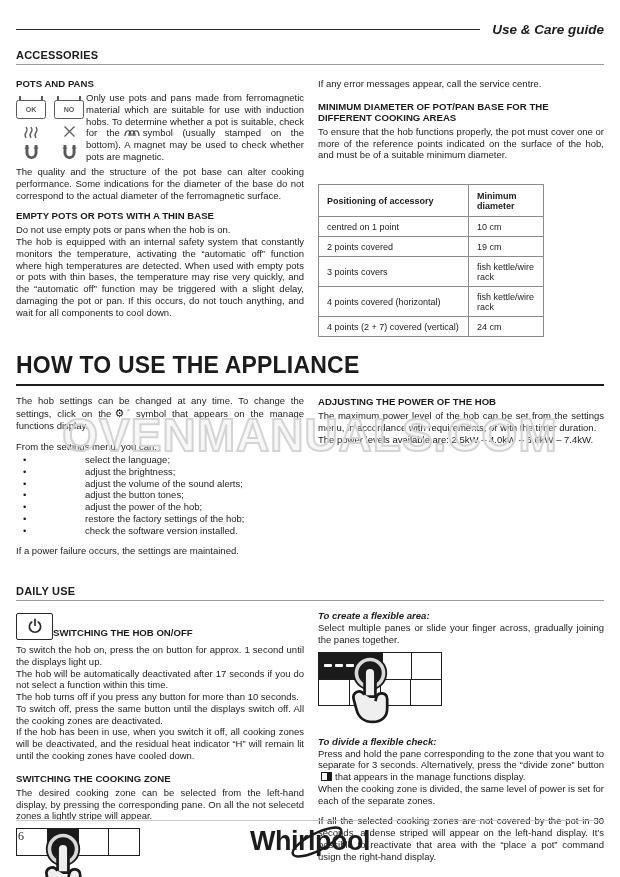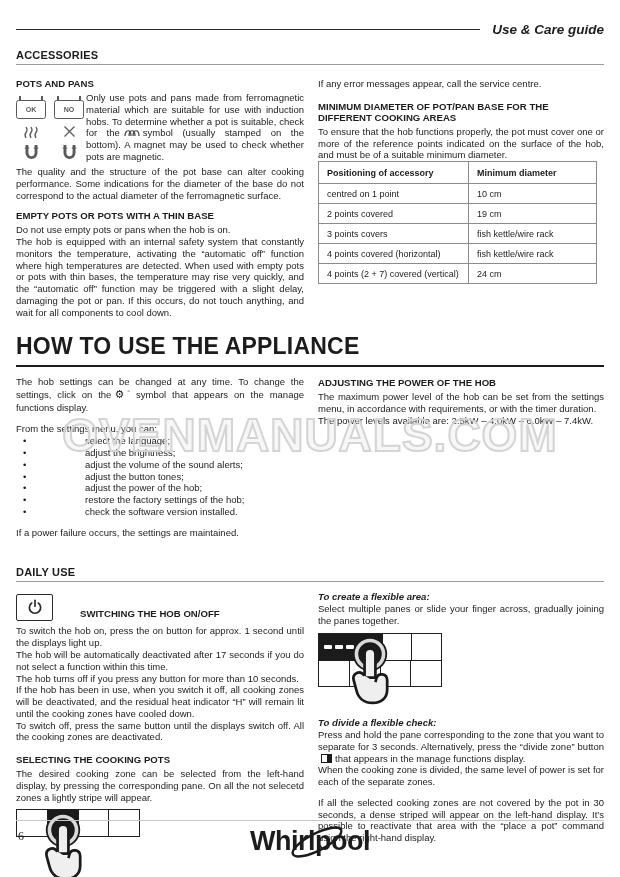--- a/index.html
+++ b/index.html
@@ -32,33 +32,33 @@
   .pot { position:relative; width:30px; height:19px; border:1.5px solid #5a5a5a; border-radius:2.5px; display:flex; align-items:center; justify-content:center; font-size:7px; color:#5a5a5a; font-weight:bold; margin-top:5px; }
   .pot::before, .pot::after { content:""; position:absolute; top:-5px; width:2px; height:5px; background:#5a5a5a; }
   .pot::before { left:2px; } .pot::after { right:2px; }
   .clear { clear:both; }
 
   ul.settings-list { list-style:none; margin:1px 0 0 0; padding-left:25px; }
   ul.settings-list li { position:relative;padding-left:44px; }
   ul.settings-list li::before { content:"\2022"; position:absolute; left:-18px; }
 
   
-  table.diam { border-collapse:collapse; margin-top:0; width:279px; }
+  table.diam { border-collapse:collapse; margin-top:23px; width:226px; }
   table.diam th, table.diam td { border:1px solid #8b8b8b; font-size:9px; text-align:left; padding:4.5px 8px; }
   table.diam th { font-weight:bold; padding:5.5px 8px; }
   table.diam td:first-child, table.diam th:first-child { width:150px; }
 
   
   .coil { vertical-align:-1px; margin:0 3px; }
   .gear { font-size:11px; margin:0 3px; }
   .gear sup { font-size:6px; }
   .divide-icon { display:inline-block; width:11px; height:9px; border:1px solid #1c1c1c; background:linear-gradient(to right,#fff 0 4px,#fff 4px 5px,#1c1c1c 5px 100%); vertical-align:-1px; margin:0 3px; }
 
   
-  .power-row { display:flex; align-items:flex-end; gap:27px; margin:8px 0 4px; }
+  .power-row { display:flex; align-items:flex-end; gap:0; margin:8px 0 4px; }
   .power-box { width:37px; height:27px; border:1.6px solid #2a2a2a; border-radius:2px; display:flex; align-items:center; justify-content:center; }
   .power-row .h-sub { margin:0 0 2px; }
 
   
   .hob-grid { position:relative; width:124px; border:1.6px solid #1f1f1f; margin-top:6px; }
   .hg-row { display:flex; height:26px; }
   .hg-row + .hg-row { border-top:1.6px solid #1f1f1f; }
   .hg-cell { flex:1 1 0; }
   .hg-cell + .hg-cell { border-left:1.6px solid #1f1f1f; }
   .hg-cell.black { background:#1b1b1b; }
@@ -211,24 +211,24 @@
           <svg width="16" height="17" viewBox="0 0 24 26">
             <path d="M12 2 v9" stroke="#2a2a2a" stroke-width="2.6" fill="none" stroke-linecap="round"></path>
             <path d="M7 6.2 a8.6 8.6 0 1 0 10 0" stroke="#2a2a2a" stroke-width="2.6" fill="none" stroke-linecap="round"></path>
           </svg>
         </span>
         <h3 class="h-sub">SWITCHING THE HOB ON/OFF</h3>
       </div>
       <p class="just">To switch the hob on, press the on button for approx. 1 second until the displays light up.</p>
       <p class="just">The hob will be automatically deactivated after 17 seconds if you do not select a function within this time.</p>
       <p class="just">The hob turns off if you press any button for more than 10 seconds.</p>
+      <p class="just">To switch off, press the same button until the displays switch off. All the cooking zones are deactivated.</p>
       <p class="just">If the hob has been in use, when you switch it off, all cooking zones will be deactivated, and the residual heat indicator “H” will remain lit until the cooking zones have cooled down.</p>
-      <p class="just">To switch off, press the same button until the displays switch off. All the cooking zones are deactivated.</p>
-
-      <h3 class="h-sub" style="margin-top:11px">SELECTING THE COOKING POTS</h3>
+
+      <h3 class="h-sub" style="margin-top:11px">SWITCHING THE COOKING ZONE</h3>
       <p class="just">The desired cooking zone can be selected from the left-hand display, by pressing the corresponding pane. On all the not selecetd zones a lightly stripe will appear.</p>
 
       <div class="hob-grid grid-margin-a">
         <div class="hg-row">
           <div class="hg-cell"></div>
           <div class="hg-cell black"></div>
           <div class="hg-cell"></div>
           <div class="hg-cell"></div>
         </div>
 

